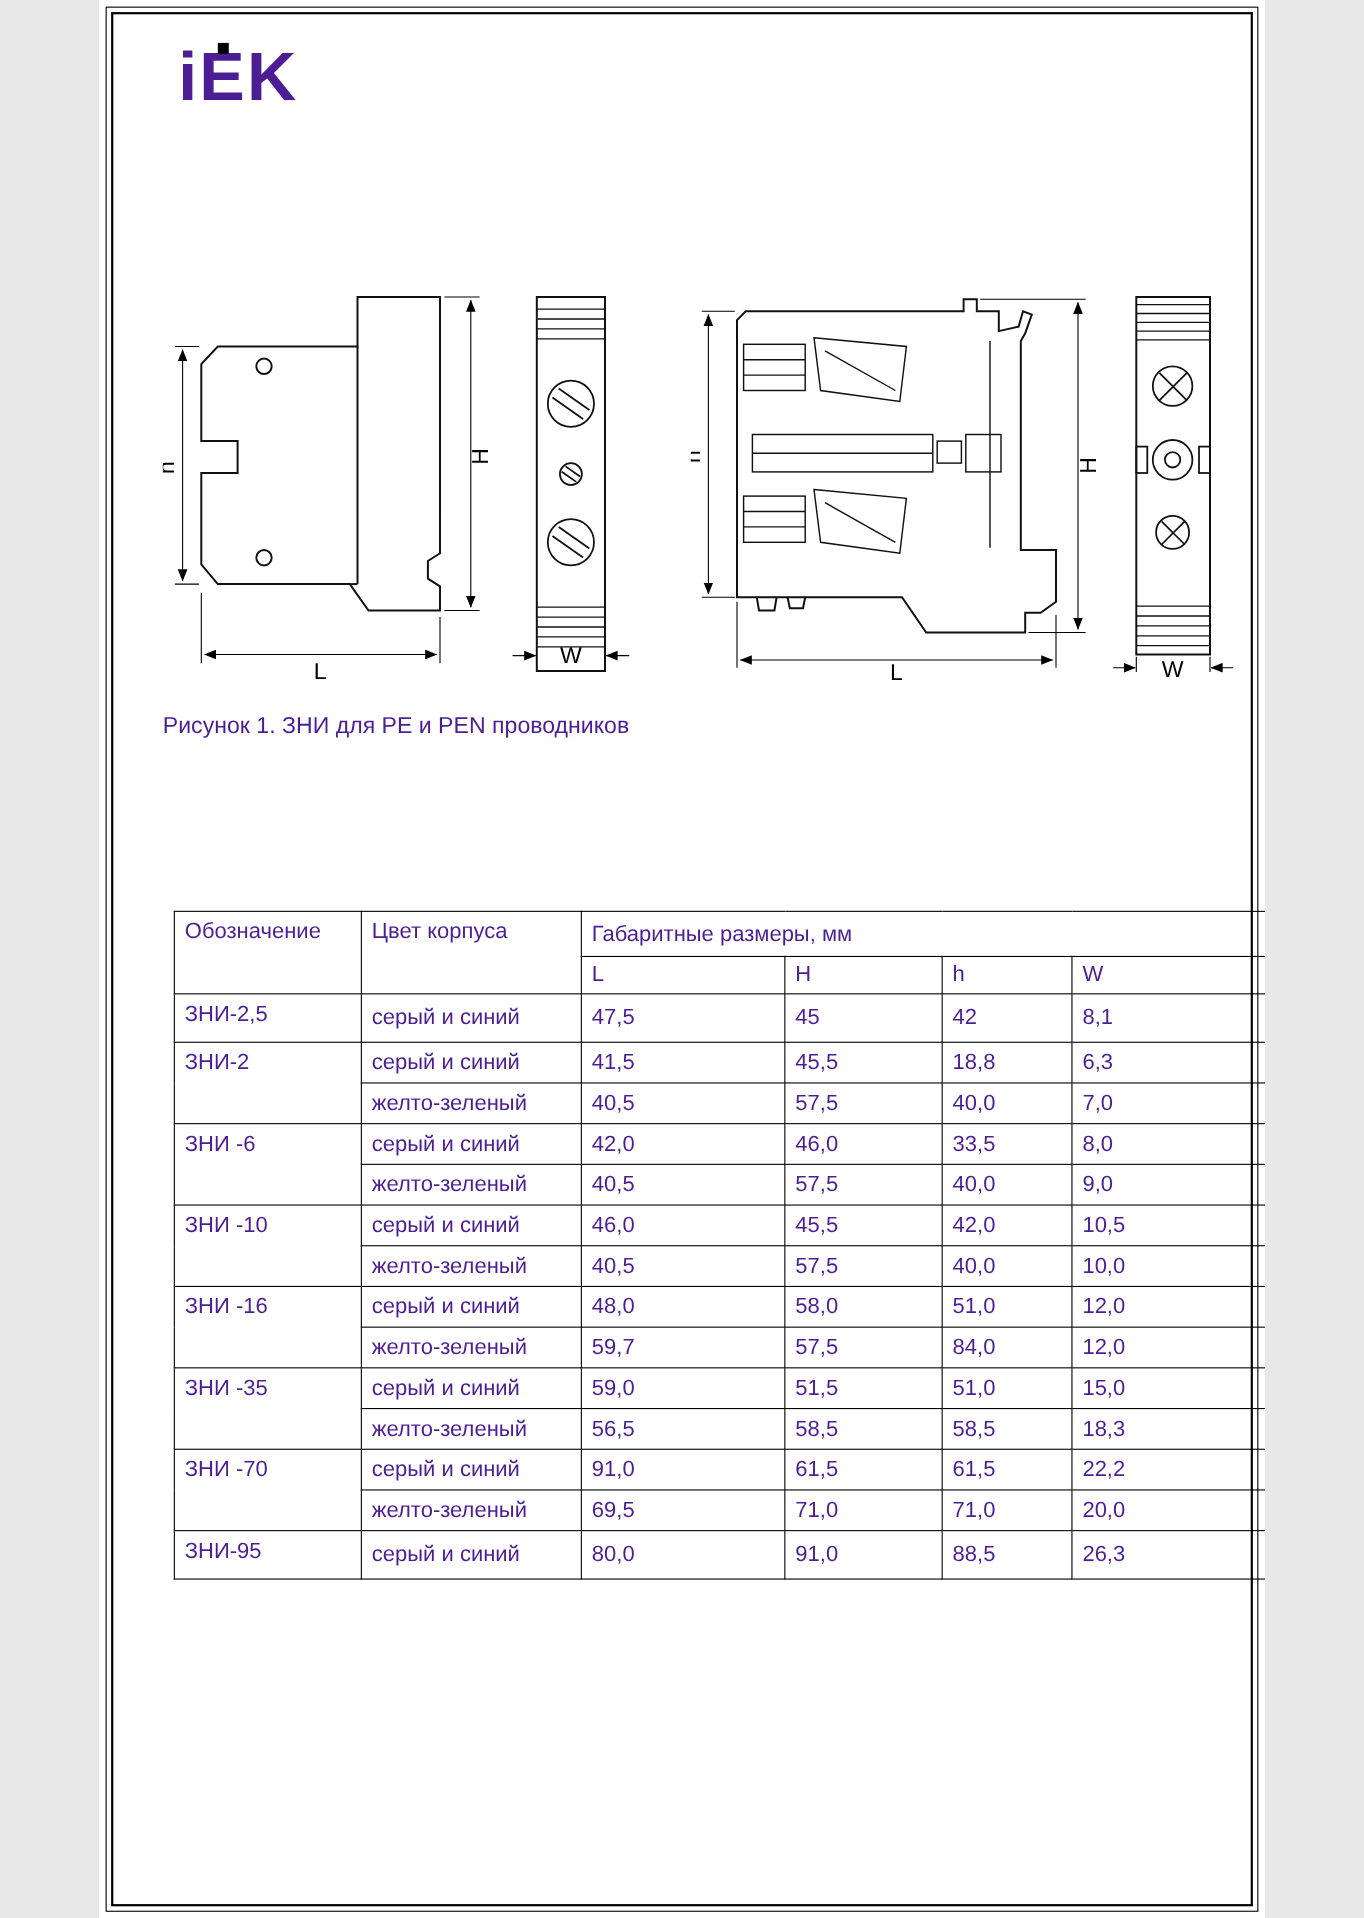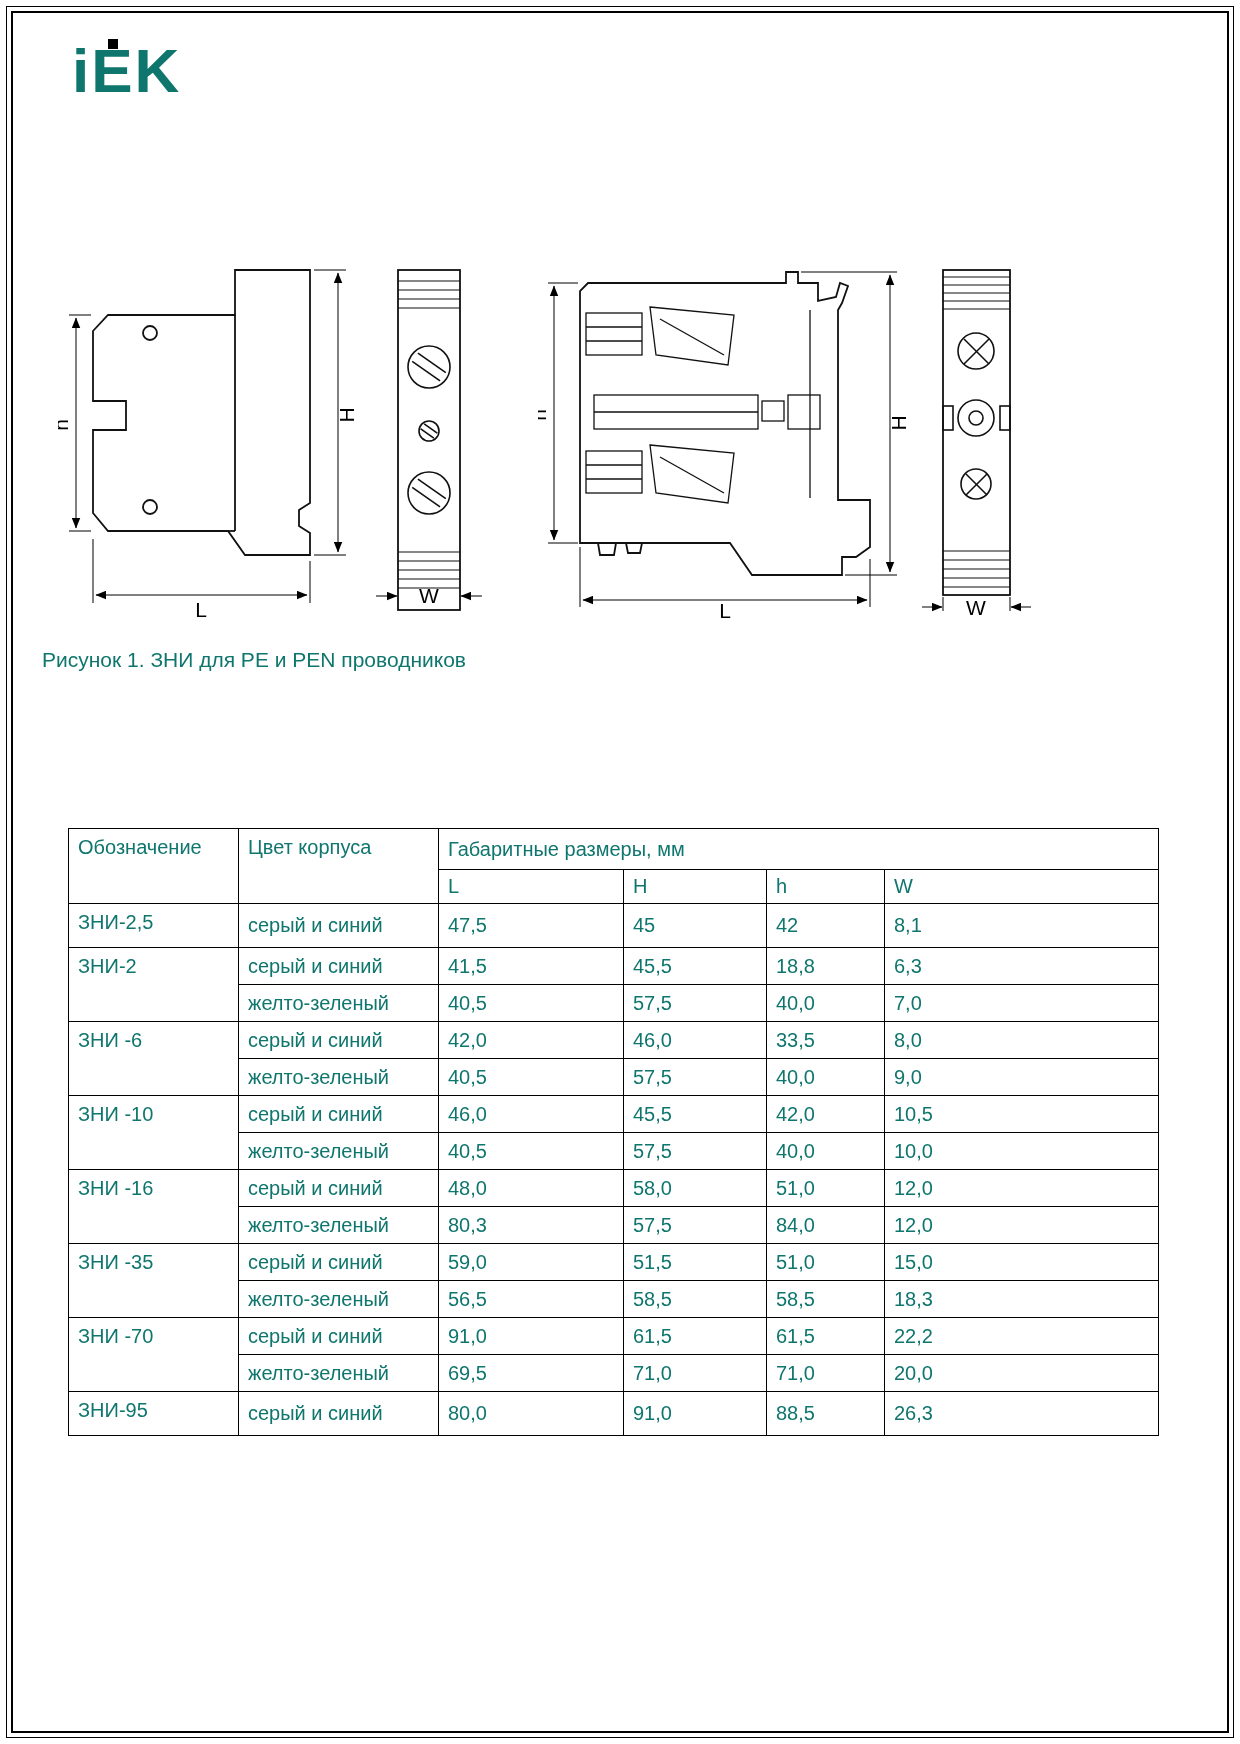--- a/index.html
+++ b/index.html
@@ -1,40 +1,40 @@
 <!DOCTYPE html>
 <html><head>
 <meta charset="utf-8">
 <style>
   html,body { margin:0; padding:0; background:#e8e8e8; }
   .page {
-    position:relative; width:1240px; height:1744px; margin:0 auto;
+    position:relative; width:1060px; height:1744px; margin:0 auto;
     background:#ffffff; overflow:hidden;
-    font-family:"Liberation Sans", sans-serif; color:#0f766e;
+    font-family:"Liberation Sans", sans-serif; color:#4c1d95;
   }
   .frame-outer { position:absolute; inset:6px; border:1px solid #000; pointer-events:none; }
   .frame-inner { position:absolute; inset:11px; border:2px solid #000; pointer-events:none; }
 
   .logo {
     position:absolute; left:72px; top:40px;
     font-size:62px; font-weight:bold; letter-spacing:2px; line-height:1;
   }
   .logo span { position:relative; display:inline-block; }
   .logo .logo-dot {
     position:absolute; width:10px; height:10px; background:#000;
     left:50%; transform:translateX(-50%); top:-1px;
   }
 
   .fig { position:absolute; top:255px; }
   .fig1 { left:58px; }
   .fig2 { left:538px; }
   svg text { font-family:"Liberation Sans", sans-serif; font-size:21px; fill:#000; }
 
   .caption { position:absolute; top:648px; font-size:21px; }
-  .cap1 { left:42px; }
+  .cap1 { left:58px; }
   .cap2 { left:546px; }
 
   table.dims {
     position:absolute; left:68px; top:828px; width:1090px;
     border-collapse:collapse; table-layout:fixed;
     font-size:20px;
   }
   table.dims th, table.dims td {
     border:1px solid #000; font-weight:normal; text-align:left;
     padding:0 9px; height:36px; vertical-align:middle; overflow:hidden; white-space:nowrap;
@@ -294,21 +294,21 @@
       <tr>
         <td rowspan="2" class="model-cell">ЗНИ -16</td>
         <td>серый и синий</td>
         <td>48,0</td>
         <td>58,0</td>
         <td>51,0</td>
         <td>12,0</td>
       </tr>
       <tr>
         <td>желто-зеленый</td>
-        <td>80,3</td>
+        <td>59,7</td>
         <td>57,5</td>
         <td>84,0</td>
         <td>12,0</td>
       </tr>
       <tr>
         <td rowspan="2" class="model-cell">ЗНИ -35</td>
         <td>серый и синий</td>
         <td>59,0</td>
         <td>51,5</td>
         <td>51,0</td>

